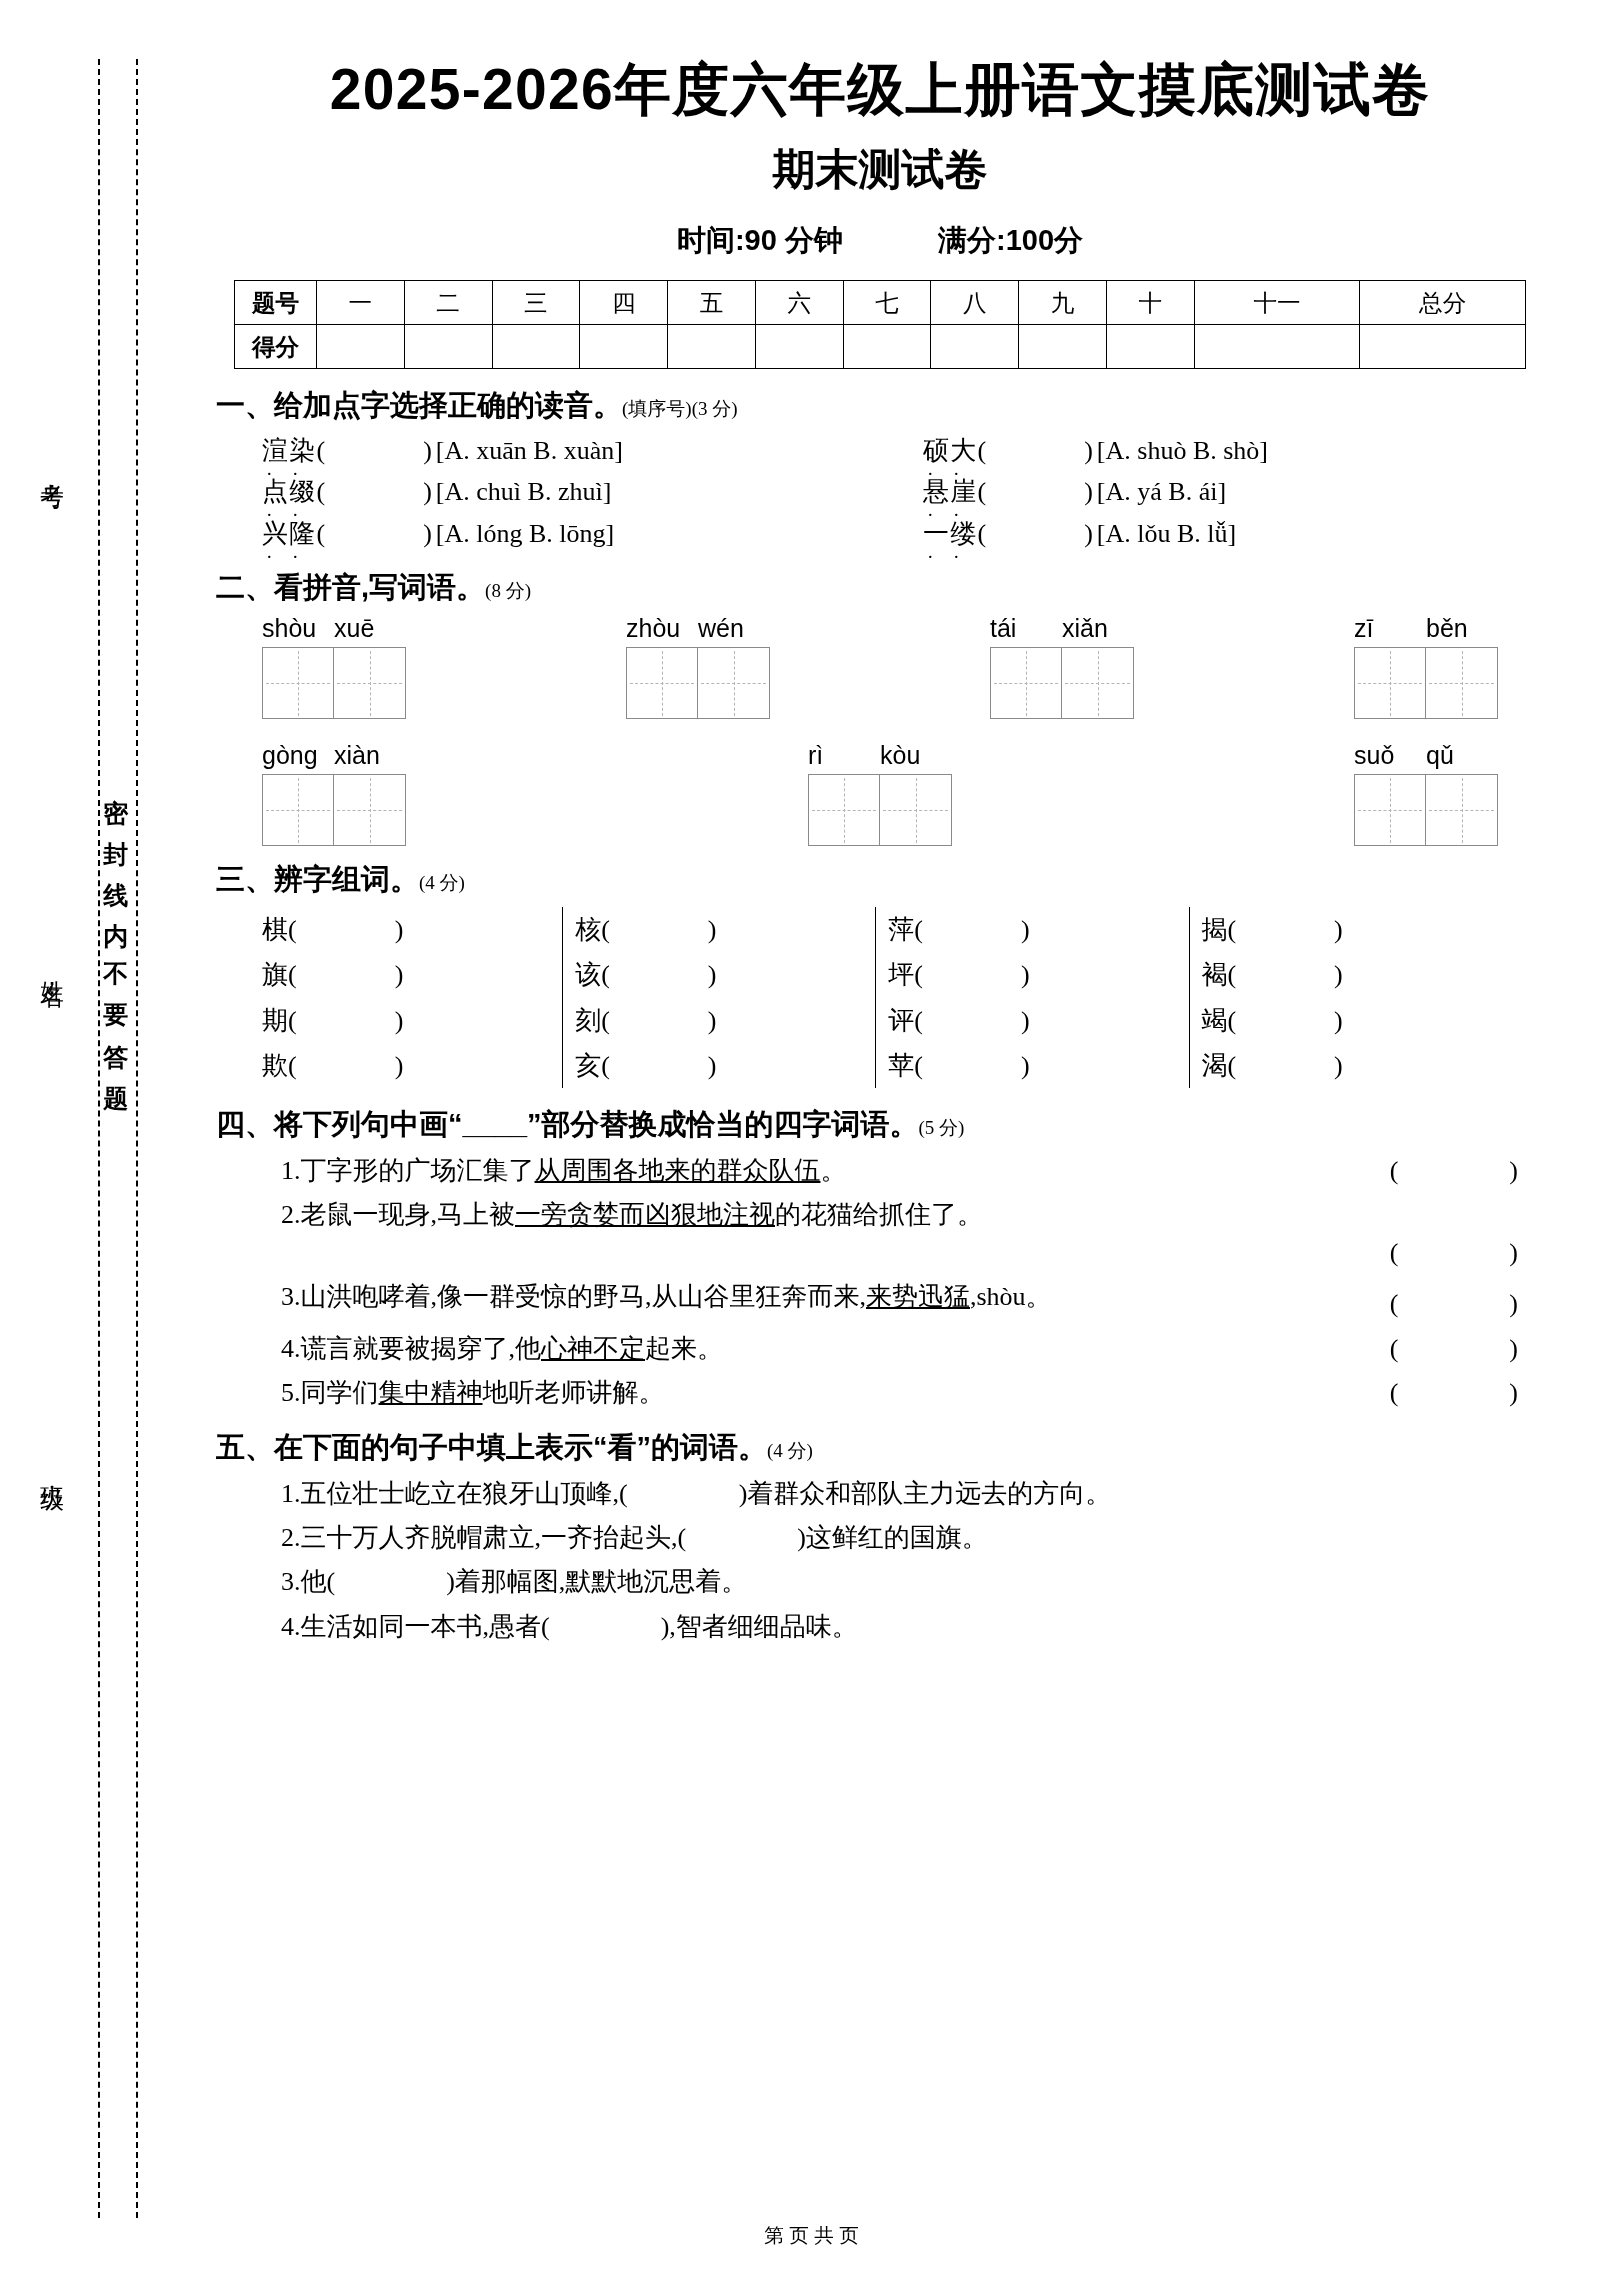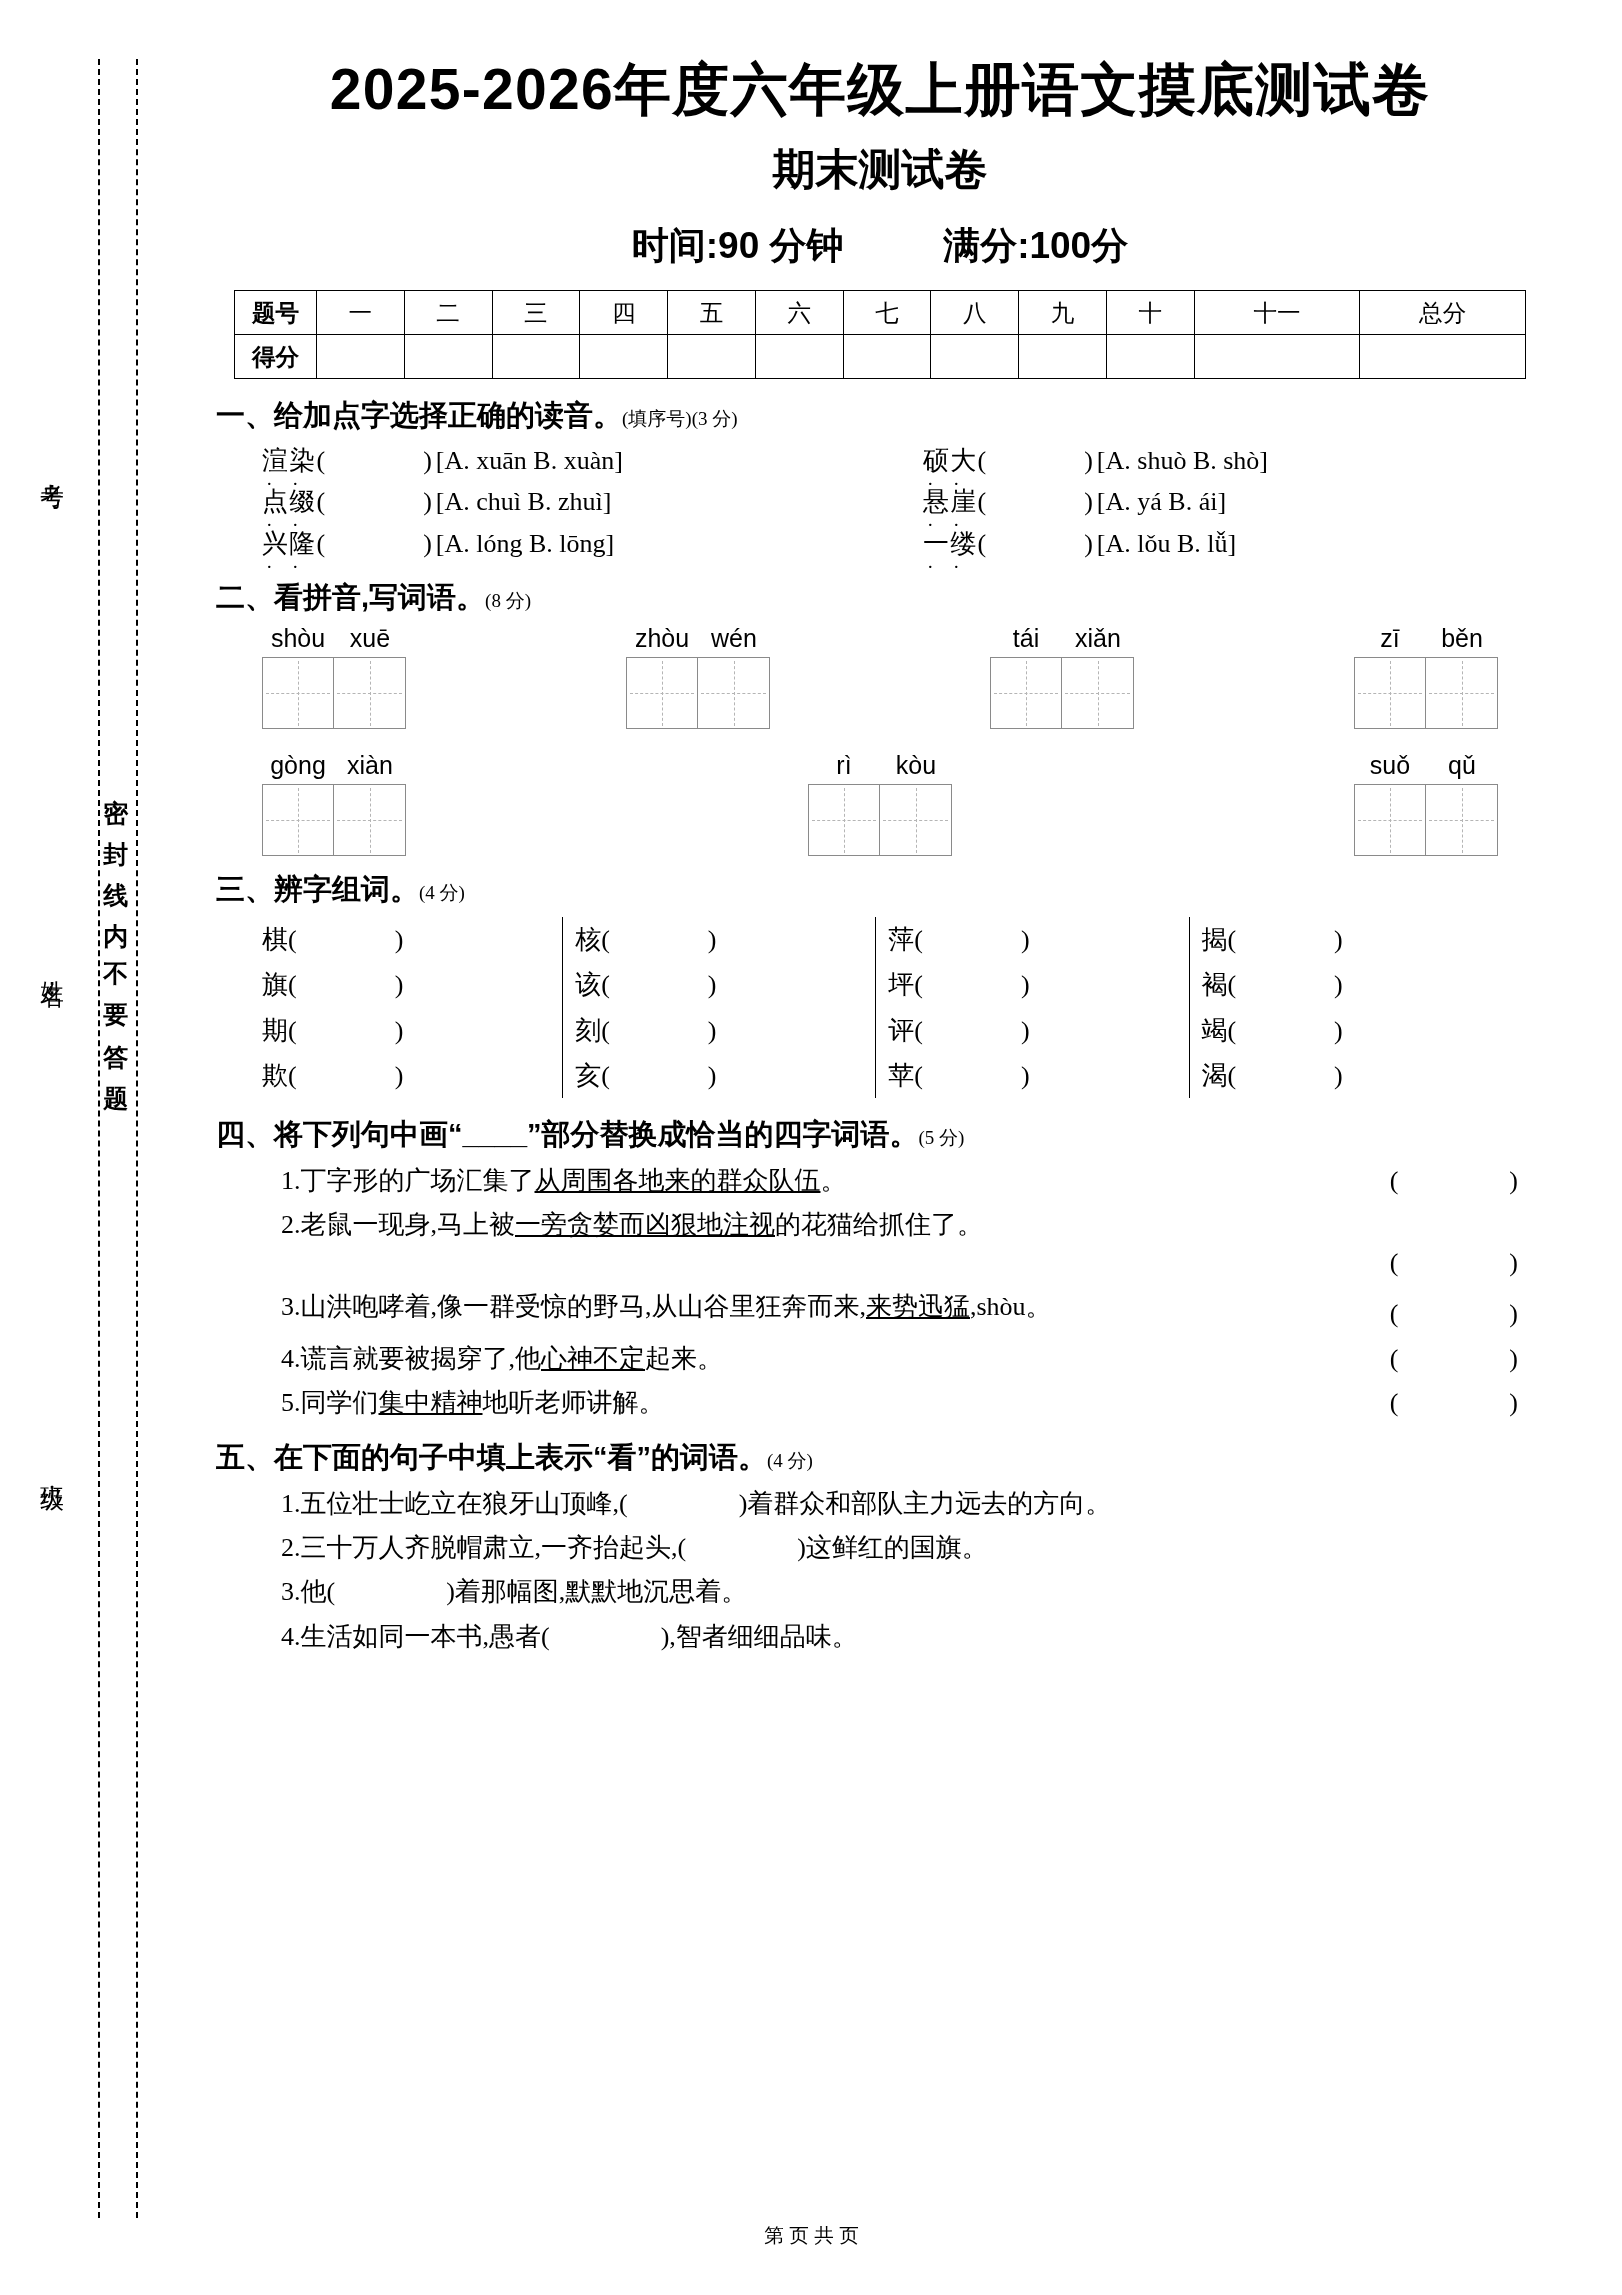--- a/index.html
+++ b/index.html
@@ -66,21 +66,21 @@
   }
   h2.subtitle {
     text-align:center;
     font-size:43px;
     font-weight:bold;
     margin:11.8px 0 0 0;
     font-family:"Liberation Sans", sans-serif;
   }
   .meta {
     text-align:center;
-    font-size:37px;
+    font-size:29px;
     margin-top:22px;
     font-family:"Liberation Sans", sans-serif;
     font-weight:bold;
   }
   .meta .gap { display:inline-block; width:79px; }
   
   table.score {
     margin:19.6px auto 0 auto;
     border-collapse:collapse;
     width:1292px;
@@ -133,21 +133,21 @@
   
   .tz-group { display:flex; justify-content:space-between; margin:6.5px 46px 0 46px; }
   .tz-block { width:auto; }
   .tz-pinyin {
     display:flex;
     font-size:25px;
     font-family:"Liberation Sans", sans-serif;
     justify-content:space-around;
     margin-bottom:3.9px;
   }
-  .tz-pinyin span { width:72px; text-align:center; }
+  .tz-pinyin span { width:72px; }
   .tz-cells { display:flex; }
   .tz-cell {
     width:72px; height:72px;
     border:1.3px solid #8a8a8a;
     position:relative;
     box-sizing:border-box;
   }
   .tz-cell + .tz-cell { border-left:none; }
   .tz-cell::before {
     content:""; position:absolute;

